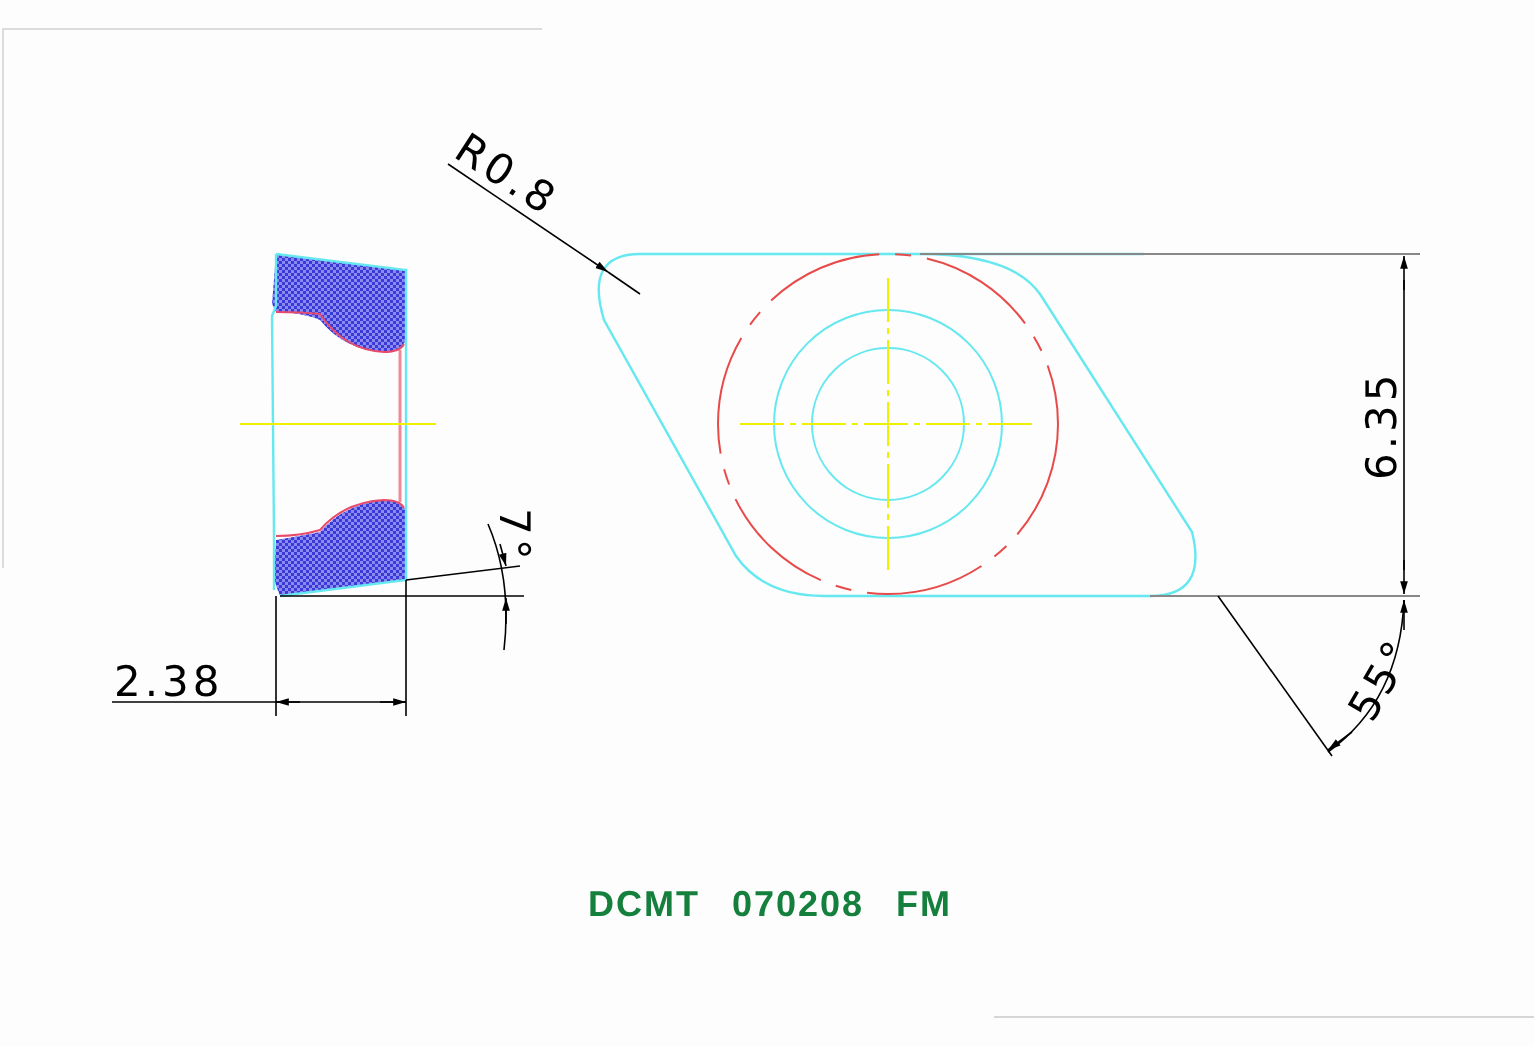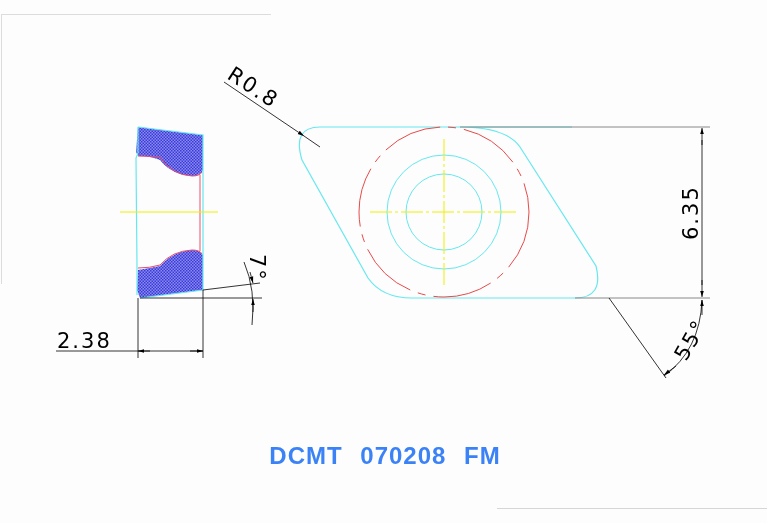--- a/index.html
+++ b/index.html
@@ -6,22 +6,22 @@
     body { width: 767px; height: 523px; position: relative; overflow: hidden;
            font-family: "DejaVu Sans", sans-serif; }
     .sheet { position: absolute; left: 0; top: 0; width: 767px; height: 523px; background: #fcfdfc; }
     .frame-top { position: absolute; left: 1px; top: 14px; width: 270px; height: 1px; background: #dcdcdc; }
     .frame-left { position: absolute; left: 1px; top: 14px; width: 1px; height: 270px; background: #dcdcdc; }
     .frame-bottom { position: absolute; left: 497px; top: 508px; width: 270px; height: 1px; background: #d6d6d6; }
     svg.drawing { position: absolute; left: 0; top: 0; }
     .dim-text { font-family: "DejaVu Sans", sans-serif; font-size: 21px; fill: #000; letter-spacing: 2px; }
     .title {
       position: absolute; left: 240px; top: 442px; width: 290px; text-align: center;
-      font-family: "Liberation Sans", sans-serif; font-weight: bold; font-size: 24px;
-      color: #3b82f6; letter-spacing: 1px; word-spacing: 10px;
+      font-family: "Liberation Sans", sans-serif; font-weight: bold; font-size: 18px;
+      color: #15803d; letter-spacing: 1px; word-spacing: 10px;
     }
   </style>
 </head>
 <body>
 
 <div class="sheet">
   <div class="frame-top"></div>
   <div class="frame-left"></div>
   <div class="frame-bottom"></div>
 

